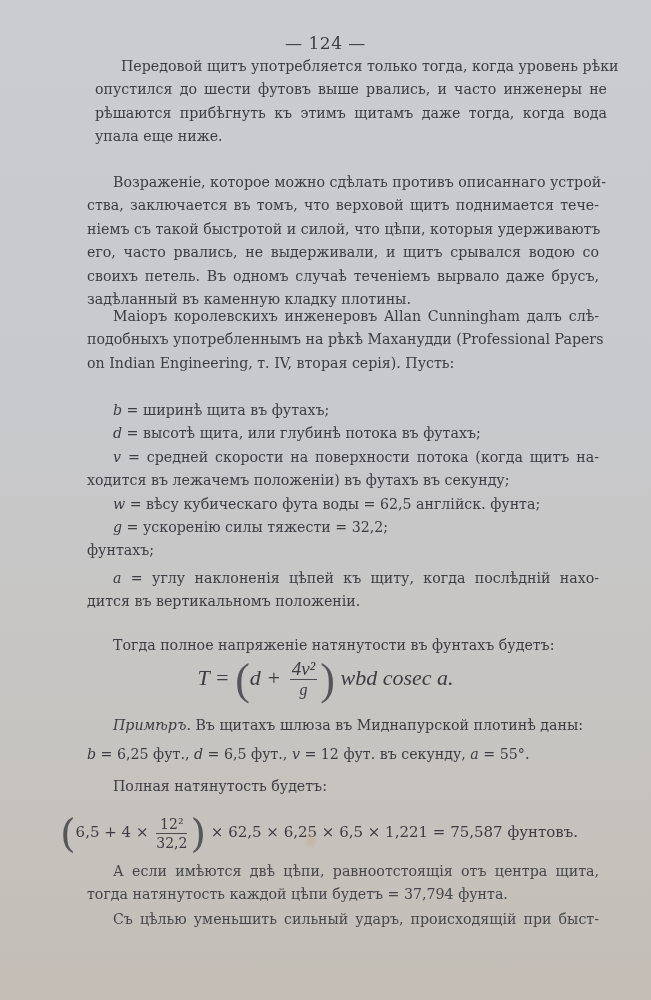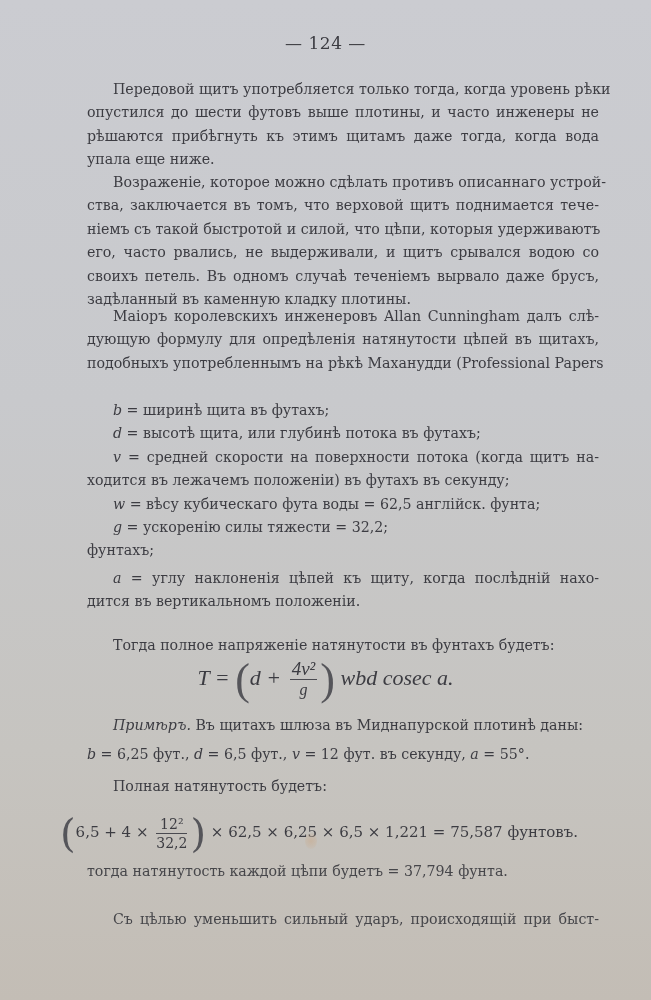--- a/index.html
+++ b/index.html
@@ -114,40 +114,40 @@
       background: radial-gradient(circle, rgba(200,175,150,0.7), rgba(200,175,150,0));
     }
   </style>
 </head>
 <body>
 
 <div class="page">
 
   <div class="page-number">— 124 —</div>
 
-  <div class="text" style="top:78px;">
+  <div class="text" style="top:55px;margin-left:8px;">
     <span class="line just indent">Передовой щитъ употребляется только тогда, когда уровень рѣки</span>
-    <span class="line just">опустился до шести футовъ выше плотины, и часто инженеры не</span>
+    <span class="line just">опустился до шести футовъ выше рвались, и часто инженеры не</span>
     <span class="line just">рѣшаются прибѣгнуть къ этимъ щитамъ даже тогда, когда вода</span>
     <span class="line">упала еще ниже.</span>
   </div>
 
   <div class="text" style="top:171px;">
     <span class="line just indent">Возраженіе, которое можно сдѣлать противъ описаннаго устрой-</span>
     <span class="line just">ства, заключается въ томъ, что верховой щитъ поднимается тече-</span>
     <span class="line just">ніемъ съ такой быстротой и силой, что цѣпи, которыя удерживаютъ</span>
     <span class="line just">его, часто рвались, не выдерживали, и щитъ срывался водою со</span>
     <span class="line just">своихъ петель. Въ одномъ случаѣ теченіемъ вырвало даже брусъ,</span>
     <span class="line">задѣланный въ каменную кладку плотины.</span>
   </div>
 
   <div class="text" style="top:305px;">
     <span class="line just indent">Маіоръ королевскихъ инженеровъ Allan Cunningham далъ слѣ-</span>
-    <span class="line just">дующую формулу для опредѣленія натянутости цѣпей въ щитахъ,</span>
     <span class="line just">подобныхъ употребленнымъ на рѣкѣ Маханудди (Professional Papers</span>
+    <span class="line">on Indian Engineering, т. IV, вторая серія). Пусть:</span>
   </div>
 
   <div class="text" style="top:399px;">
     <span class="line def"><span class="var">b</span> <span>= ширинѣ щита въ футахъ;</span></span>
     <span class="line def"><span class="var">d</span> <span>= высотѣ щита, или глубинѣ потока въ футахъ;</span></span>
     <span class="line def just"><span class="var">v</span> <span>= средней скорости на поверхности потока (когда щитъ на-</span></span>
     <span class="line">ходится въ лежачемъ положеніи) въ футахъ въ секунду;</span>
     <span class="line def"><span class="var">w</span> <span>= вѣсу кубическаго фута воды = 62,5 англійск. фунта;</span></span>
     <span class="line def"><span class="var">g</span> <span>= ускоренію силы тяжести = 32,2;</span></span>
     <span class="line">фунтахъ;</span>
@@ -182,19 +182,20 @@
     <span class="frac">
       <span class="num">12²</span>
       <span class="den">32,2</span>
     </span><span class="paren">)</span>
     <span>× 62,5 × 6,25 × 6,5 × 1,221 = 75,587 фунтовъ.</span>
   </div>
 
   <div class="stain"></div>
 
   <div class="text bottom-text" style="top:860px;">
+    <span class="line just indent">А если имѣются двѣ цѣпи, равноотстоящія отъ центра щита,</span>
     <span class="line">тогда натянутость каждой цѣпи будетъ = 37,794 фунта.</span>
   </div>
   <div class="text bottom-text" style="top:908px;">
     <span class="line just indent">Съ цѣлью уменьшить сильный ударъ, происходящій при быст-</span>
   </div>
 
 </div>
 
 </body></html>

